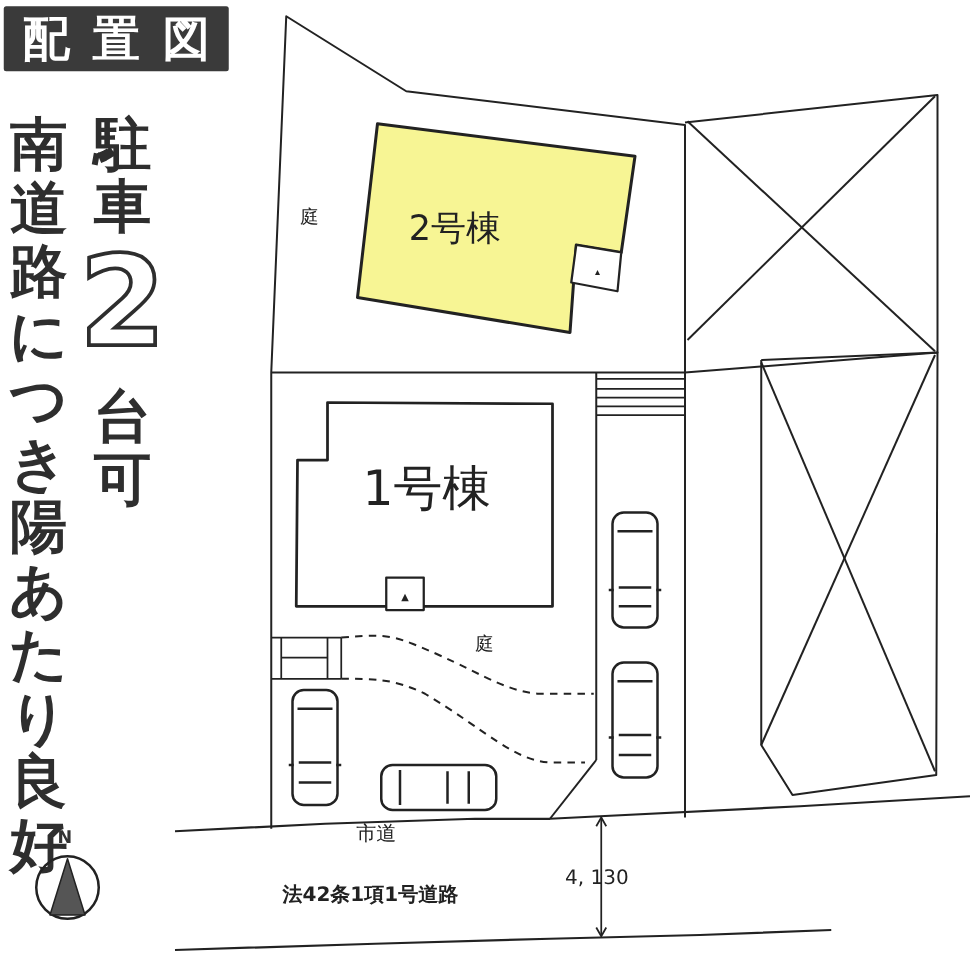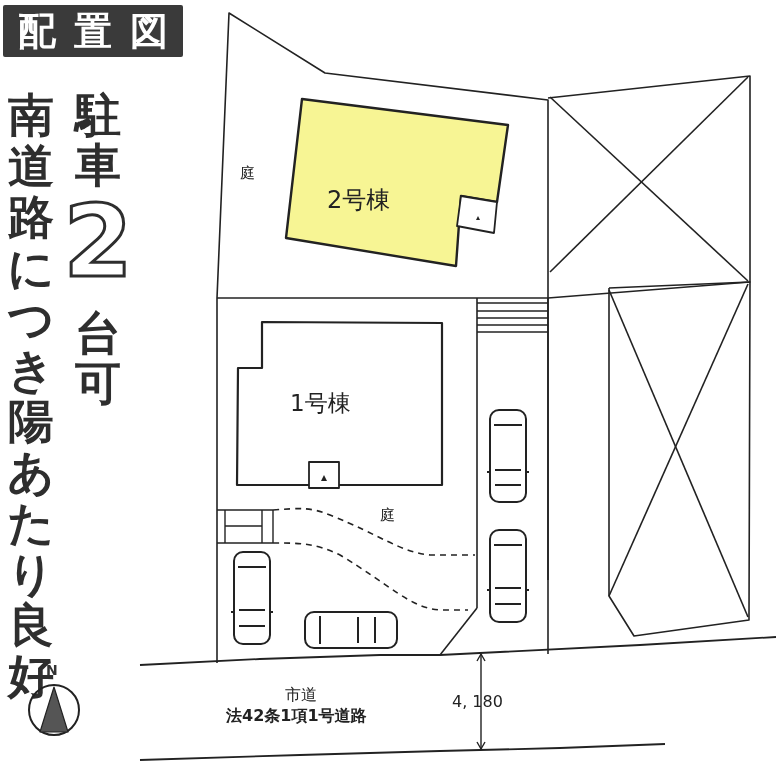--- a/index.html
+++ b/index.html
@@ -147,22 +147,22 @@
     <line x1="358" y1="617" x2="358" y2="643"></line>
     <line x1="375" y1="617" x2="375" y2="643"></line>
   </g>
 
   <g>
     <circle cx="54" cy="710" r="25" stroke-width="2"></circle>
     <polygon points="54,687 40,732 68,732" fill="#555" stroke="#222" stroke-width="1.2"></polygon>
   </g>
 </svg>
 
-<div class="lbl" style="left:327px; top:184px; font-size:24px;">2号棟</div>
-<div class="lbl" style="left:290px; top:388px; font-size:23px;">1号棟</div>
+<div class="lbl" style="left:327px; top:164px; font-size:28px;">2号棟</div>
+<div class="lbl" style="left:290px; top:364px; font-size:39px;">1号棟</div>
 <div class="lbl" style="left:240px; top:164px; font-size:15px;">庭</div>
 <div class="lbl" style="left:380px; top:506px; font-size:15px;">庭</div>
 
-<div class="lbl" style="left:285px; top:685px; font-size:16px;font-family:Liberation Serif, serif;">市道</div>
+<div class="lbl" style="left:285px; top:657px; font-size:16px;font-family:Liberation Serif, serif;">市道</div>
 <div class="lbl" style="left:226px; top:706px; font-size:16px;font-weight:bold;">法42条1項1号道路</div>
-<div class="lbl" style="left:452px; top:692px; font-size:16px;">4, 180</div>
+<div class="lbl" style="left:452px; top:692px; font-size:16px;">4, 130</div>
 
 <div class="north-n">N</div>
 
 </body></html>

